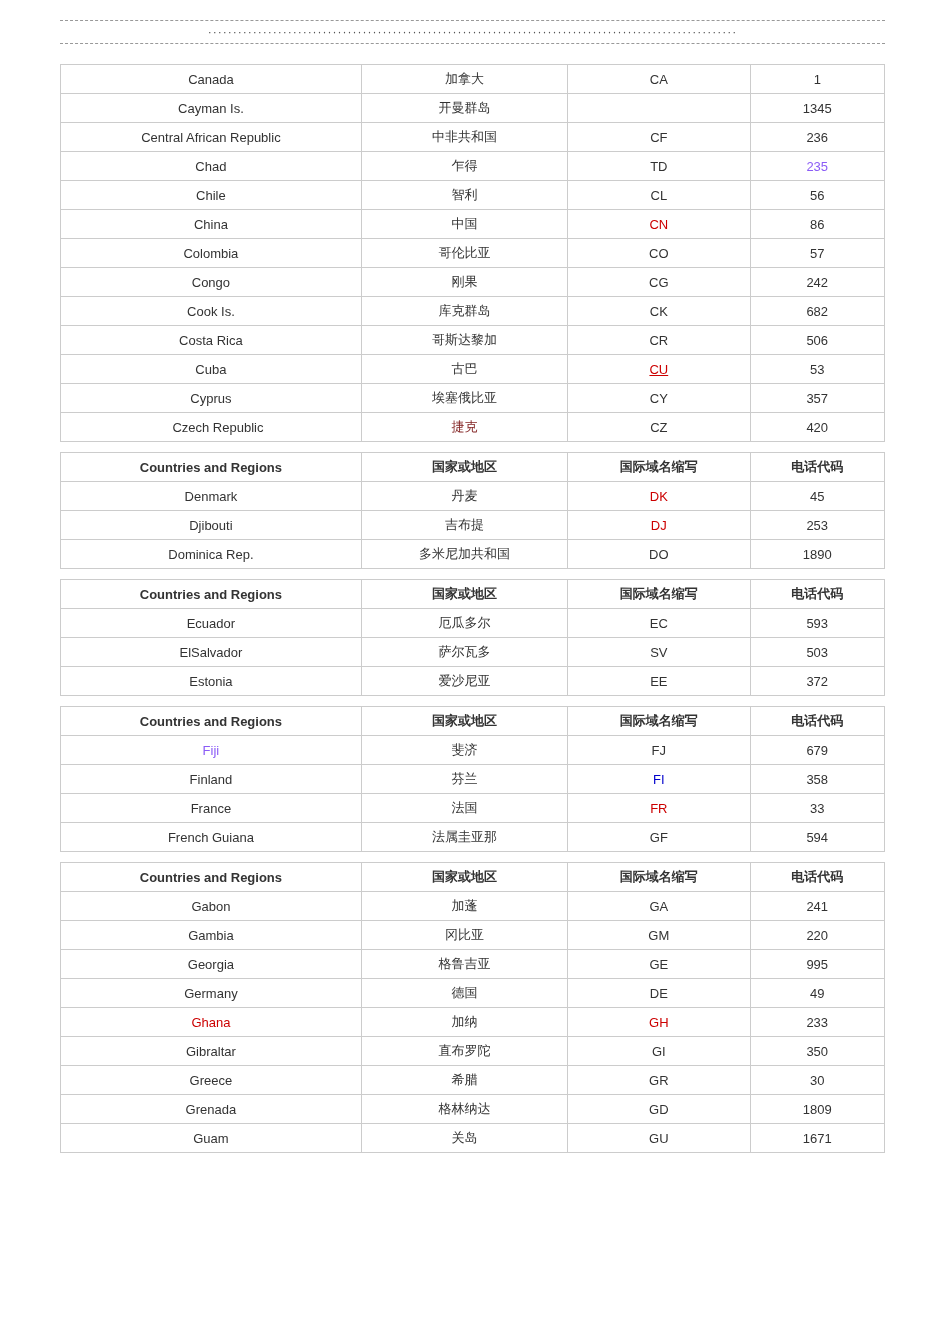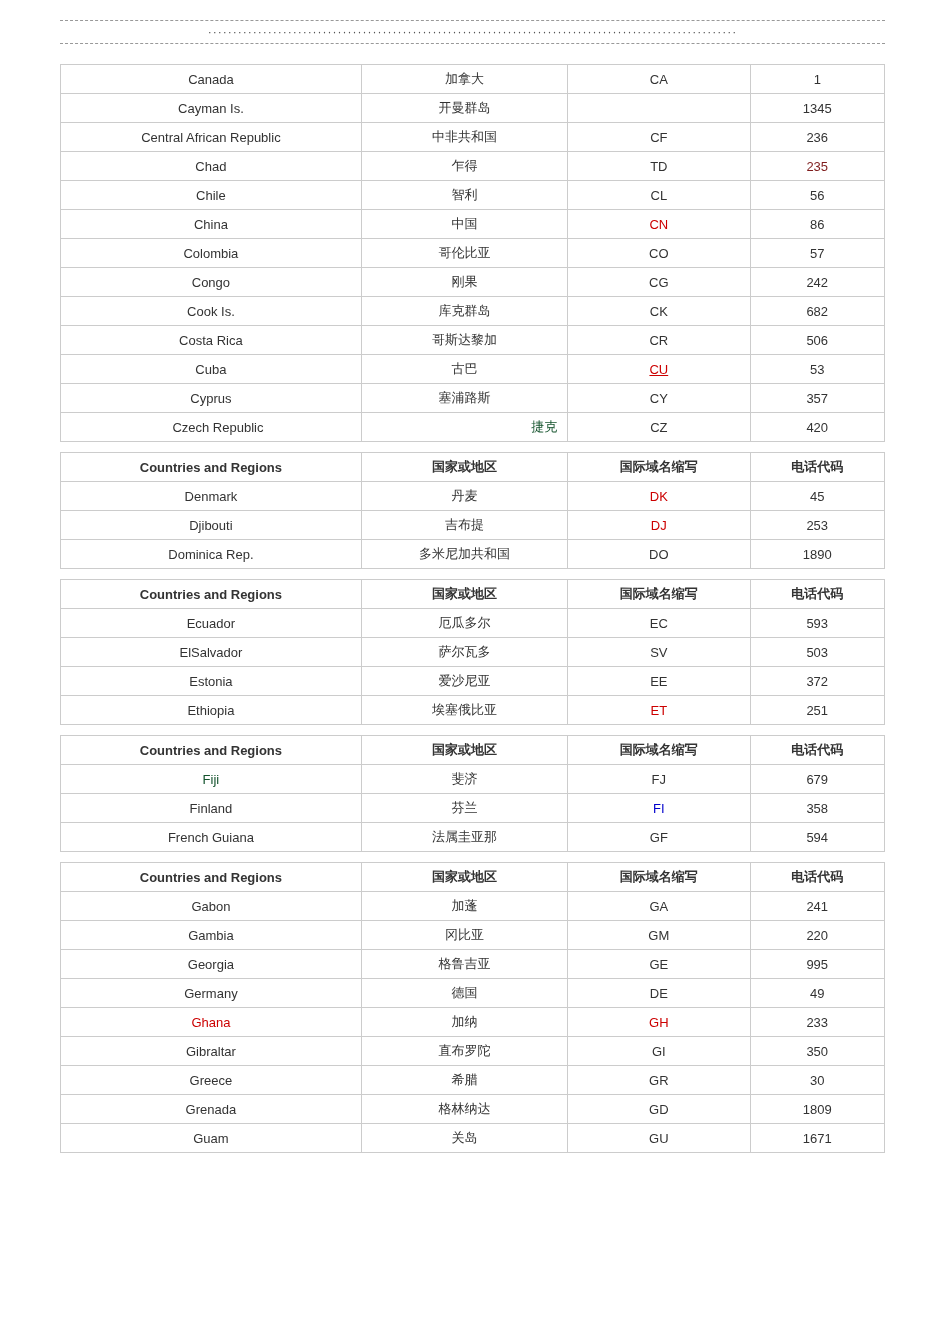--- a/index.html
+++ b/index.html
@@ -80,21 +80,21 @@
       <tr>
       <td style="color:#333;">Central African Republic</td>
       <td style="color:#333;">中非共和国</td>
       <td style="color:#333;">CF</td>
       <td style="color:#333;">236</td>
     </tr>
       <tr>
       <td style="color:#333;">Chad</td>
       <td style="color:#333;">乍得</td>
       <td style="color:#333;">TD</td>
-      <td style="color:#7f1d1d;">235</td>
+      <td style="color:#8b5cf6;">235</td>
     </tr>
       <tr>
       <td style="color:#333;">Chile</td>
       <td style="color:#333;">智利</td>
       <td style="color:#333;">CL</td>
       <td style="color:#333;">56</td>
     </tr>
       <tr>
       <td style="color:#333;">China</td>
       <td style="color:#333;">中国</td>
@@ -126,27 +126,27 @@
       <td style="color:#333;">506</td>
     </tr>
       <tr>
       <td style="color:#333;">Cuba</td>
       <td style="color:#333;">古巴</td>
       <td style="color:#cc0000;text-decoration:underline;">CU</td>
       <td style="color:#333;">53</td>
     </tr>
       <tr>
       <td style="color:#333;">Cyprus</td>
-      <td style="color:#333;">塞浦路斯</td>
+      <td style="color:#333;">埃塞俄比亚</td>
       <td style="color:#333;">CY</td>
       <td style="color:#333;">357</td>
     </tr>
       <tr>
       <td style="color:#333;padding-left:24px;">Czech Republic</td>
-      <td style="color:#14532d;text-align:right;">捷克</td>
+      <td style="color:#7f1d1d;">捷克</td>
       <td style="color:#333;">CZ</td>
       <td style="color:#333;">420</td>
     </tr>
       <tr class="spacer-row">
         <td colspan="4"></td>
       </tr>
       <tr class="header-row">
       <td style="font-weight:bold;"><strong>Countries and Regions</strong></td>
       <td style="font-weight:bold;color:#333;"><strong>国家或地区</strong></td>
       <td style="font-weight:bold;color:#333;"><strong>国际域名缩写</strong></td>
@@ -190,46 +190,46 @@
       <td style="color:#333;">萨尔瓦多</td>
       <td style="color:#333;">SV</td>
       <td style="color:#333;">503</td>
     </tr>
       <tr>
       <td style="color:#333;">Estonia</td>
       <td style="color:#333;">爱沙尼亚</td>
       <td style="color:#333;">EE</td>
       <td style="color:#333;">372</td>
     </tr>
-      <tr>
-      <td style="color:#333;">Ethiopia</td>
-      <td style="color:#333;">埃塞俄比亚</td>
-      <td style="color:#cc0000;">ET</td>
-      <td style="color:#333;">251</td>
-    </tr>
       <tr class="spacer-row">
         <td colspan="4"></td>
       </tr>
       <tr class="header-row">
       <td style="font-weight:bold;"><strong>Countries and Regions</strong></td>
       <td style="font-weight:bold;color:#333;"><strong>国家或地区</strong></td>
       <td style="font-weight:bold;color:#333;"><strong>国际域名缩写</strong></td>
       <td style="font-weight:bold;color:#333;"><strong>电话代码</strong></td>
     </tr>
       <tr>
-      <td style="color:#14532d;">Fiji</td>
+      <td style="color:#8b5cf6;">Fiji</td>
       <td style="color:#333;">斐济</td>
       <td style="color:#333;">FJ</td>
       <td style="color:#333;">679</td>
     </tr>
       <tr>
       <td style="color:#333;">Finland</td>
       <td style="color:#333;">芬兰</td>
       <td style="color:#0000cc;">FI</td>
       <td style="color:#333;">358</td>
+    </tr>
+      <tr>
+      <td style="color:#333;">France</td>
+      <td style="color:#333;">法国</td>
+      <td style="color:#cc0000;">FR</td>
+      <td style="color:#333;">33</td>
     </tr>
       <tr>
       <td style="color:#333;margin-left:36px;">French Guiana</td>
       <td style="color:#333;">法属圭亚那</td>
       <td style="color:#333;">GF</td>
       <td style="color:#333;">594</td>
     </tr>
       <tr class="spacer-row">
         <td colspan="4"></td>
       </tr>

